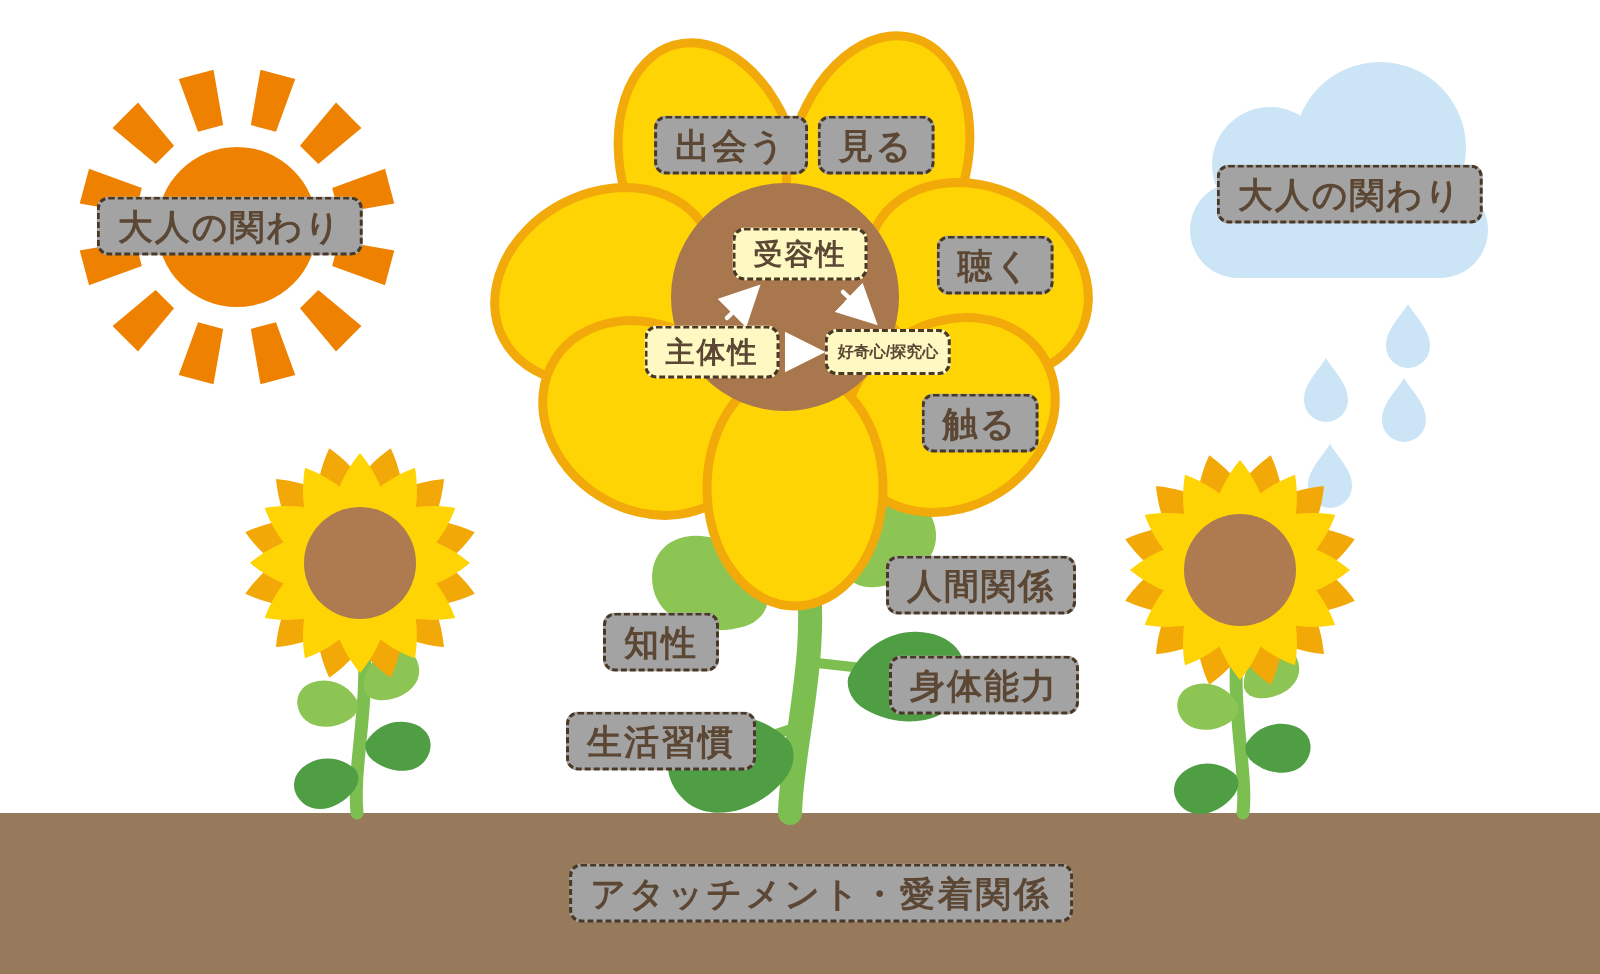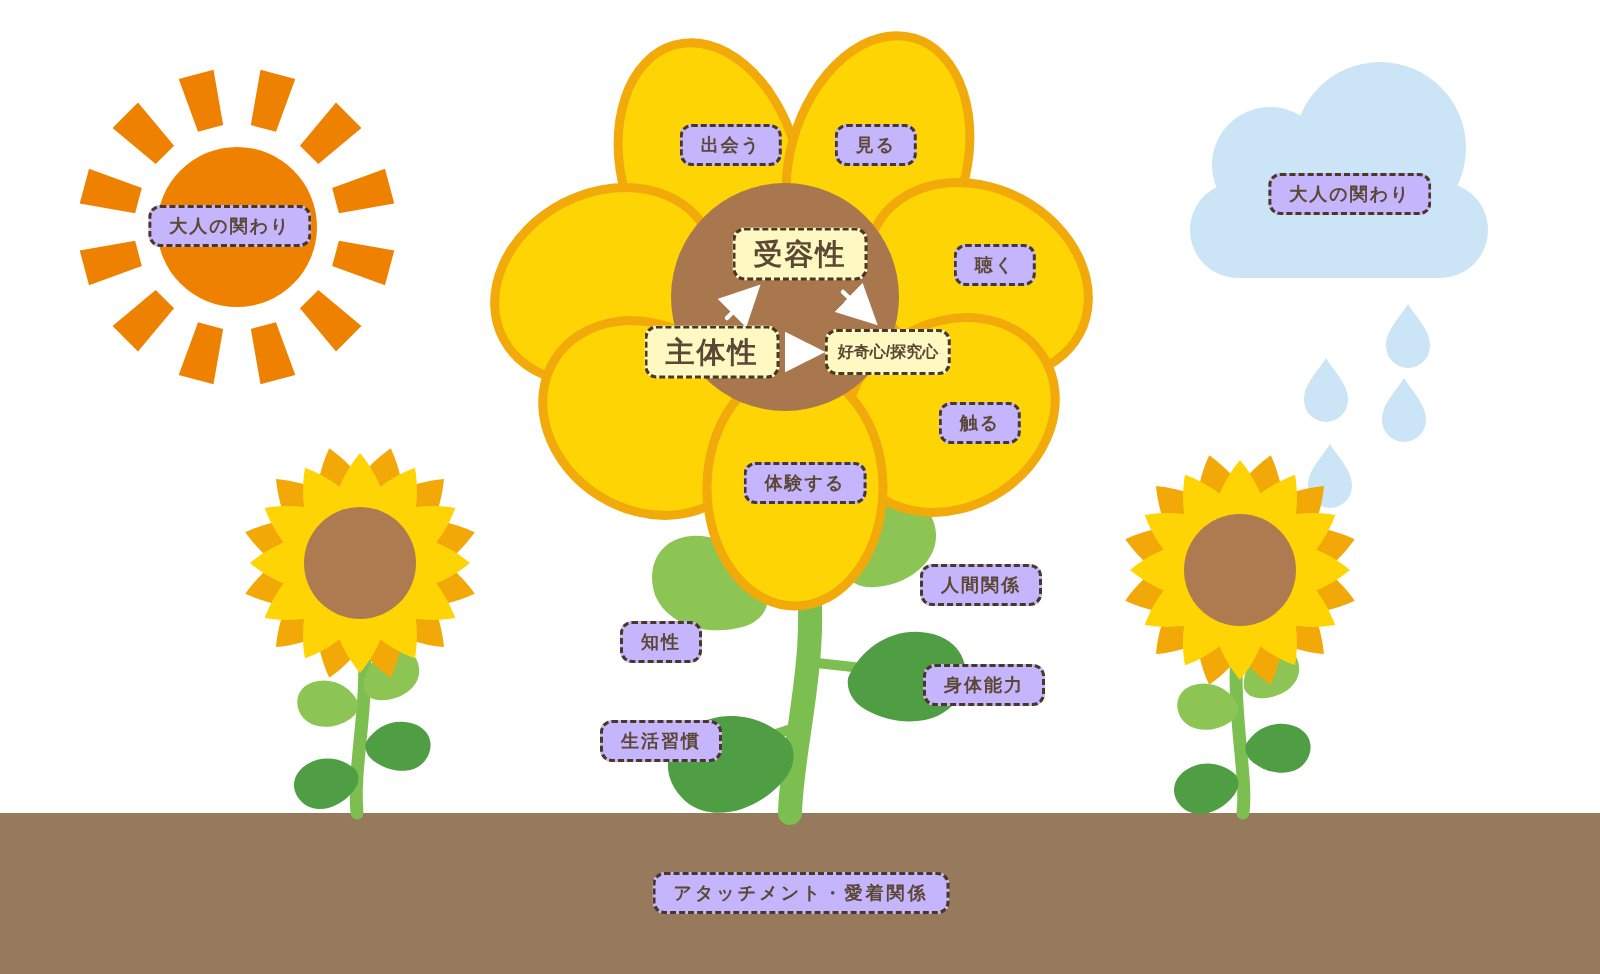--- a/index.html
+++ b/index.html
@@ -1,26 +1,26 @@
 <!DOCTYPE html>
 <html><head>
 <meta charset="utf-8">
 <style>
   html,body{margin:0;padding:0;background:#fff;}
   #scene{position:relative;width:1600px;height:974px;overflow:hidden;background:#fff;
          font-family:"Liberation Sans","DejaVu Sans",sans-serif;}
   #art{position:absolute;left:0;top:0;}
   .label{position:absolute;transform:translate(-50%,-50%);
-         background:#c4b5fd;border:3px dashed #4a3826;border-radius:12px;
-         padding:9px 18px;font-size:18px;font-weight:600;color:#5b4734;
+         background:#a3a3a3;border:3px dashed #4a3826;border-radius:12px;
+         padding:9px 18px;font-size:35px;font-weight:600;color:#5b4734;
          white-space:nowrap;letter-spacing:2px;line-height:1;z-index:5;}
   .label.cream{background:#fef9c3;}
   .label.big{font-size:29px;}
   .label.small{font-size:16px;padding:12px 10px;letter-spacing:0;}
-  .label.wide{letter-spacing:3px;}
+  .label.wide{letter-spacing:3px;margin-left:20px;}
 </style>
 </head>
 <body>
 
 <div id="scene">
 
   <svg id="art" width="1600" height="974" viewBox="0 0 1600 974">
     <defs>
       <polygon id="ray" points="-18,-158 18,-158 13,-102 -13,-102"></polygon>
       <path id="pet" d="M0,-110 C20,-86 29,-58 29,-38 C29,-13 16,2 0,2 C-16,2 -29,-13 -29,-38 C-29,-58 -20,-86 0,-110 Z"></path>
@@ -169,21 +169,20 @@
     </g>
   </svg>
 
   <div class="label" style="left:230px;top:226px">大人の関わり</div>
   <div class="label" style="left:1350px;top:194px">大人の関わり</div>
 
   <div class="label" style="left:731px;top:145px">出会う</div>
   <div class="label" style="left:876px;top:145px">見る</div>
   <div class="label" style="left:995px;top:265px">聴く</div>
   <div class="label" style="left:980px;top:423px">触る</div>
-  <div class="label" style="left:805px;top:483px">体験する</div>
 
   <div class="label cream big" style="left:800px;top:254px">受容性</div>
   <div class="label cream big" style="left:712px;top:352px">主体性</div>
   <div class="label cream small" style="left:888px;top:352px">好奇心/探究心</div>
 
   <div class="label" style="left:981px;top:585px">人間関係</div>
   <div class="label" style="left:661px;top:642px">知性</div>
   <div class="label" style="left:984px;top:685px">身体能力</div>
   <div class="label" style="left:661px;top:741px">生活習慣</div>
 

